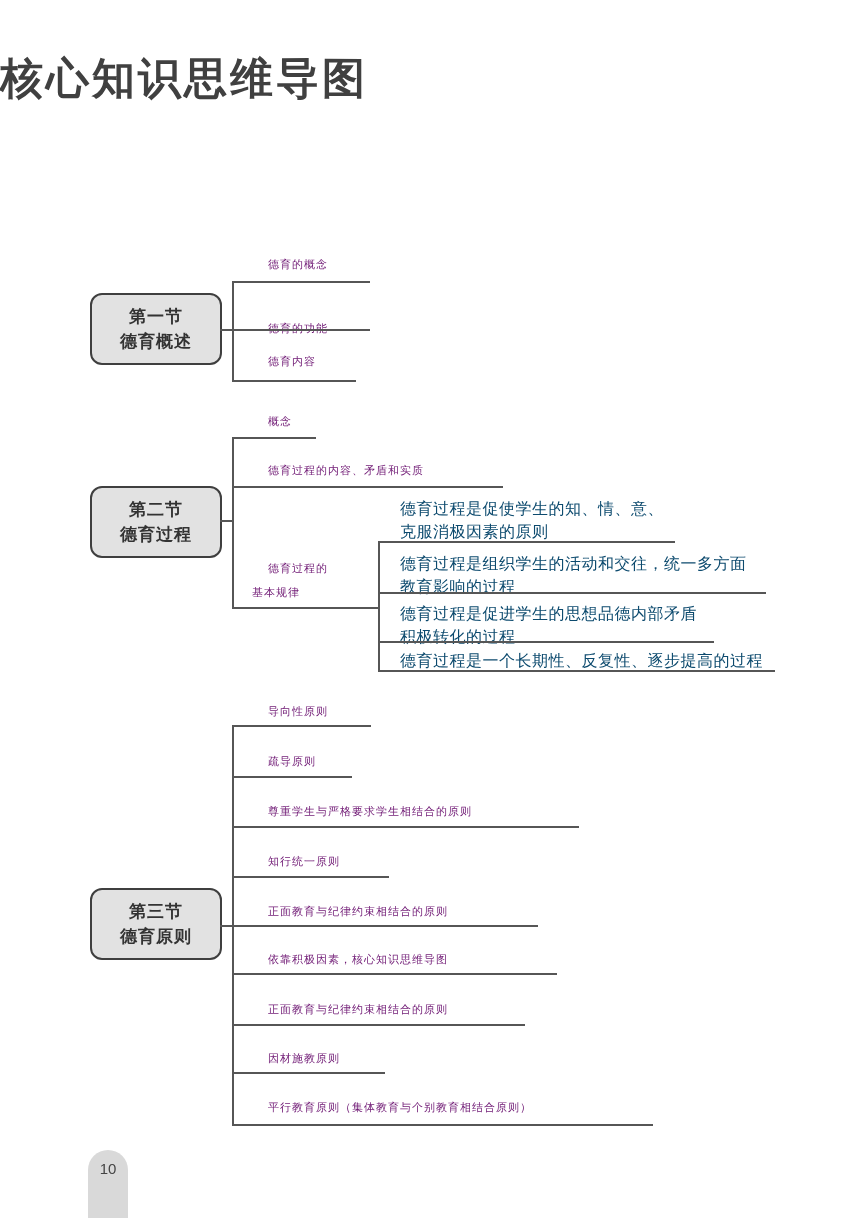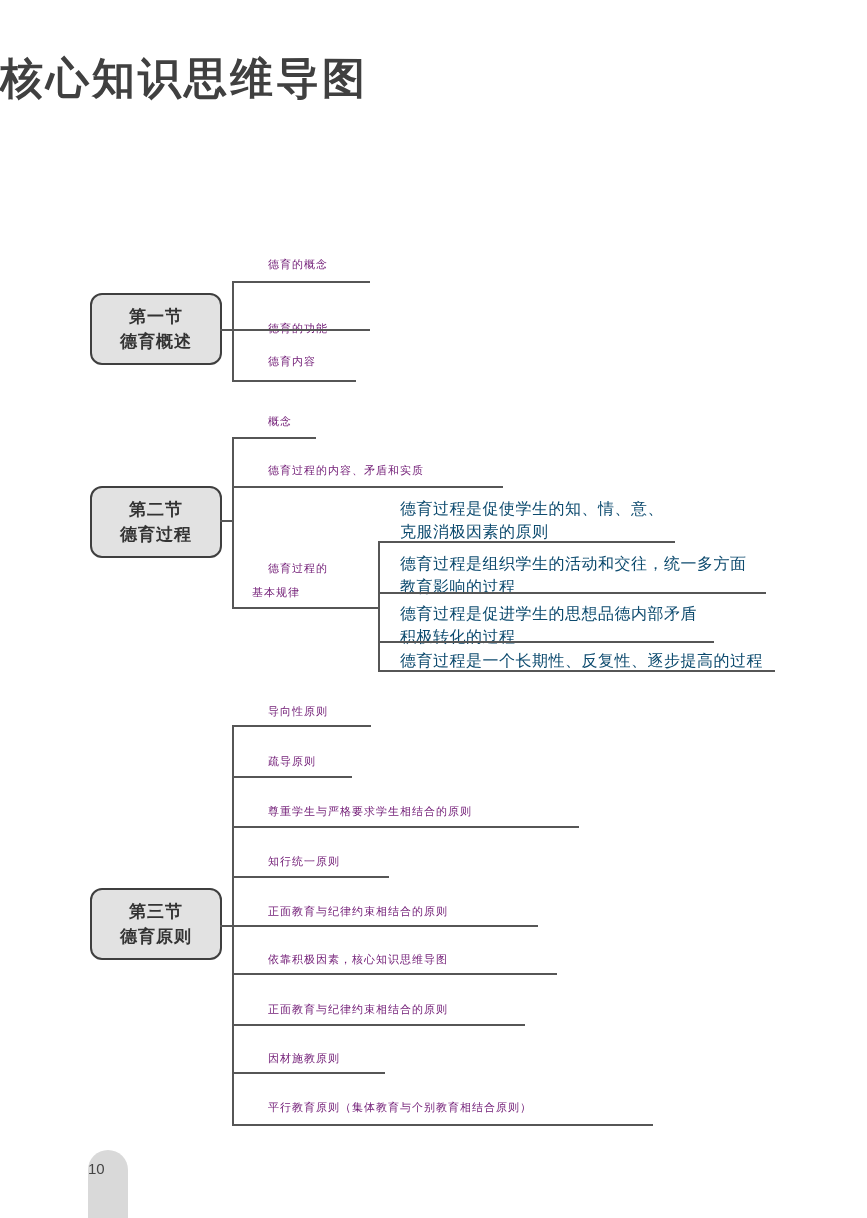--- a/index.html
+++ b/index.html
@@ -39,21 +39,21 @@
   .lbl2{
     position:absolute;
     font-size:16px;line-height:23px;letter-spacing:0.5px;
     white-space:nowrap;color:#0c4a6e;
   }
   .hline{position:absolute;height:2px;background:#565656;}
   .vline{position:absolute;width:2px;background:#565656;}
   .page-pill{
     position:absolute;left:88px;top:1150px;width:40px;height:68px;
     background:#d9d9d9;border-radius:20px 20px 0 0;
-    text-align:left;box-sizing:border-box;padding-top:10px;
+    text-align:center;box-sizing:border-box;padding-top:10px;
     font-family:"Liberation Sans","DejaVu Sans",sans-serif;
     font-size:15px;color:#444;
   }
 </style>
 </head>
 <body>
 
 <div class="page">
 
   <h1 class="page-title">核心知识思维导图</h1>

